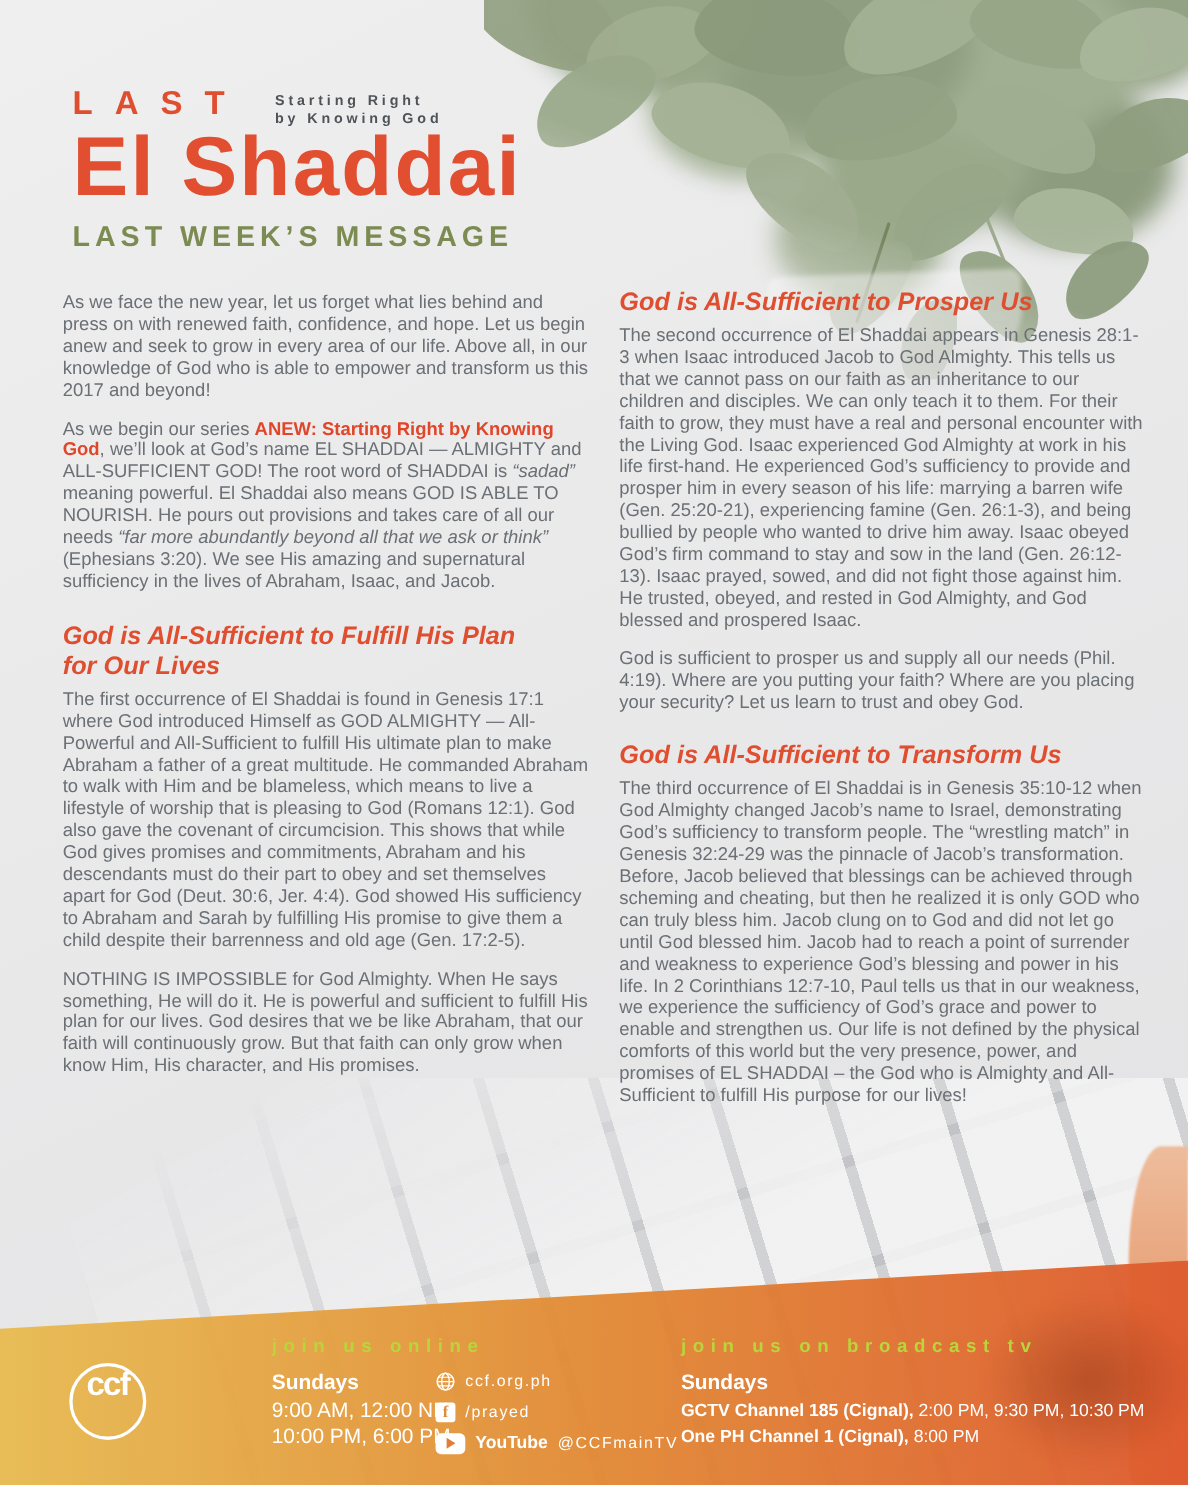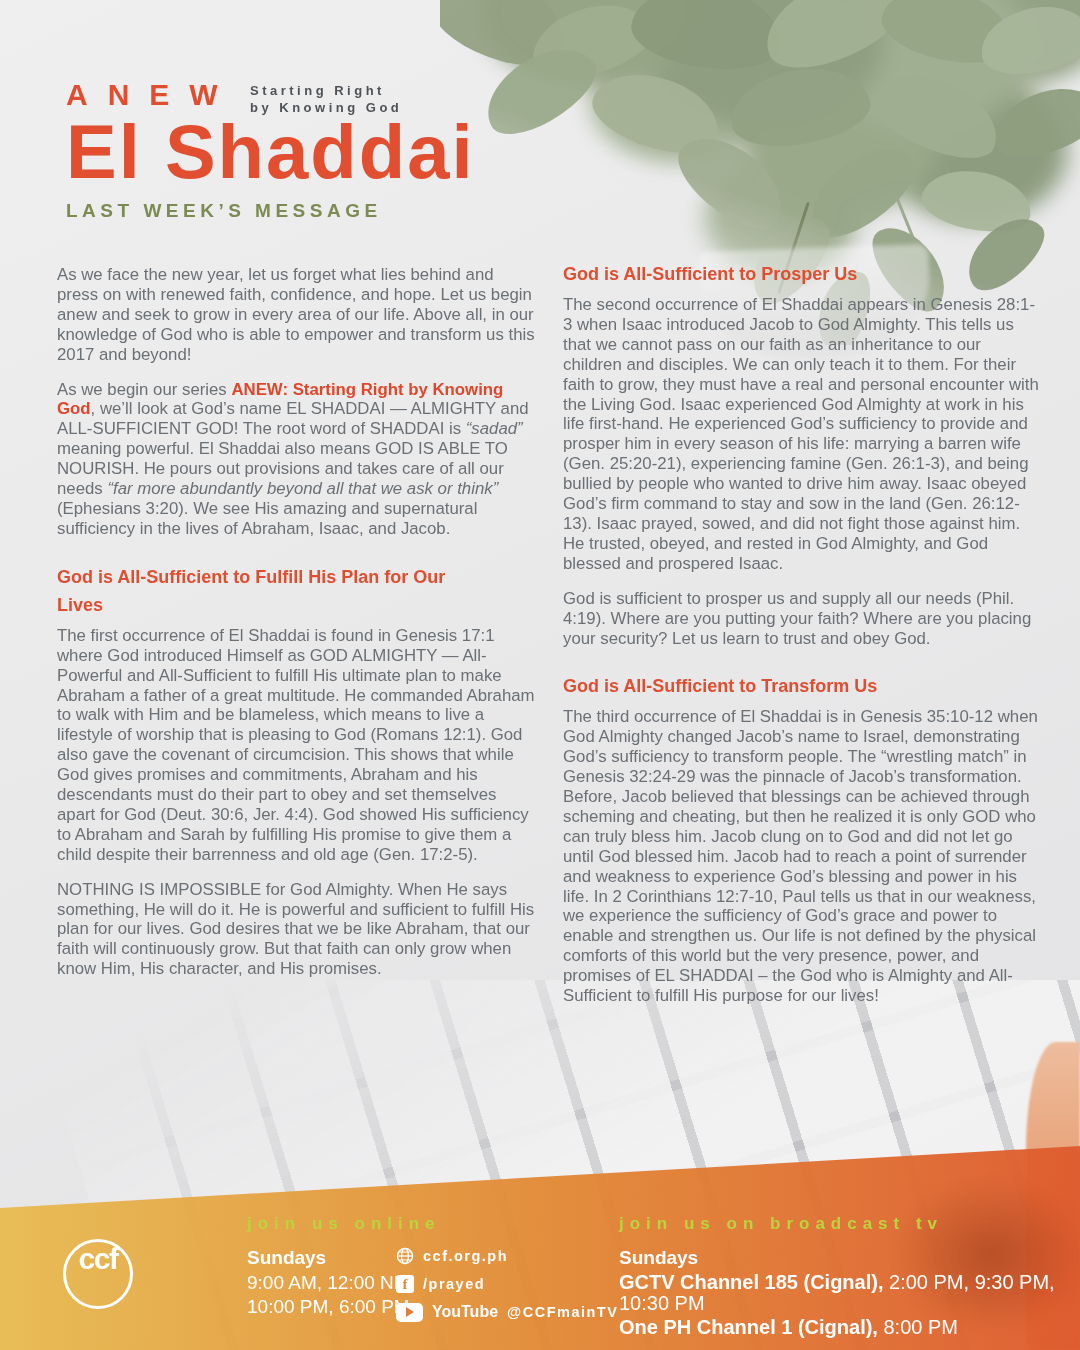--- a/index.html
+++ b/index.html
@@ -70,49 +70,49 @@
         background:linear-gradient(91deg,rgba(232,187,80,.95) 0%,rgba(226,139,52,.95) 48%,rgba(222,90,46,.96) 100%);}
   .blob{position:absolute;left:856px;top:1150px;width:270px;height:210px;z-index:3;filter:blur(6px);
         background:radial-gradient(closest-side,rgba(110,35,8,.35),rgba(110,35,8,0) 72%);}
 
   
   .header{position:absolute;left:66px;top:78px;z-index:5;}
   .brand{font-size:30px;font-weight:700;letter-spacing:20px;color:#e04e30;}
   .tagline{position:absolute;left:184px;top:4px;width:220px;font-size:13px;font-weight:700;
            letter-spacing:3.5px;line-height:17px;color:#4f5357;}
   .title{margin-top:0;font-size:76px;font-weight:700;letter-spacing:2px;color:#e14e30;line-height:80px;}
-  .subtitle{margin-top:8px;font-size:19px;font-weight:700;letter-spacing:4.5px;color:#7c8b52;}
+  .subtitle{margin-top:8px;font-size:26px;font-weight:700;letter-spacing:4.5px;color:#7c8b52;}
 
   
   .col{position:absolute;z-index:5;width:480px;}
   .col-left{left:57px;top:265px;}
   .col-right{left:563px;top:260px;}
   .col p{margin:0 0 15px;font-size:16.8px;line-height:19.9px;color:#6b7075;}
-  .col h2{margin:24px 0 7px;font-size:18px;line-height:28px;font-weight:700;color:#e04e30;}
+  .col h2{margin:24px 0 7px;font-size:23px;line-height:28px;font-weight:700;color:#e04e30;font-style:italic;}
   .col h2.first{margin-top:0;}
   .h-narrow{width:430px;}
   .bold-red{font-weight:700;color:#e0462a;}
   .ital{font-style:italic;}
 
   
   .fcontent{position:absolute;inset:0;z-index:6;}
   .ccf-logo{position:absolute;left:63px;top:1239px;width:64px;height:64px;border:3.5px solid #fff;
             border-radius:50%;display:flex;align-items:flex-start;justify-content:center;}
   .ccf-logo span{font-size:30px;font-weight:700;letter-spacing:-1.5px;color:#fff;}
   .fgreen{font-size:17px;font-weight:700;letter-spacing:6px;color:#bad53c;}
   .fblock{position:absolute;color:#fff;}
   .online{left:247px;top:1214px;}
   .broadcast{left:619px;top:1214px;}
   .fday{margin-top:13px;font-size:19px;font-weight:700;}
   .ftime{margin-top:3px;font-size:19px;line-height:21px;}
-  .bline{margin-top:3px;font-size:20px;line-height:21px;}
+  .bline{margin-top:3px;font-size:16px;line-height:21px;}
   .bline b{font-weight:700;}
   .flinks{position:absolute;left:396px;top:1246px;color:#fff;}
   .flink{display:flex;align-items:center;gap:9px;height:20px;margin-bottom:8px;}
-  .flink .lbl{font-size:14.5px;letter-spacing:1.5px;font-weight:700;}
+  .flink .lbl{font-size:14.5px;letter-spacing:1.5px;font-weight:400;}
   .yt-badge{display:inline-flex;align-items:center;justify-content:center;width:27px;height:19px;
             background:#fff;border-radius:5px;}
   .yt-badge b{width:0;height:0;border-left:8px solid #df7f38;border-top:5px solid transparent;border-bottom:5px solid transparent;}
   .yt-word{font-size:16px;font-weight:700;letter-spacing:0;}
   .fb-badge{display:inline-flex;align-items:center;justify-content:center;width:18px;height:18px;
             background:#fff;border-radius:3px;color:#df8a3a;font-weight:700;font-size:15px;font-family:"Liberation Serif",serif;}
   .globe{width:18px;height:18px;}
 </style>
 </head>
 <body>
@@ -142,21 +142,21 @@
       <i></i>
   </div>
   <div class="pot"></div>
   <div class="photo-bottom">
     <div class="edge"></div>
     <div class="kb"></div>
   </div>
   <div class="hand"></div>
 
   <div class="header">
-    <div class="brand">ANEW</div>
+    <div class="brand">LAST</div>
     <div class="tagline">
       <div>Starting Right</div>
       <div>by Knowing God</div>
     </div>
     <div class="title">El Shaddai</div>
     <div class="subtitle">LAST WEEK’S MESSAGE</div>
   </div>
 
   <div class="col col-left">
     <p>As we face the new year, let us forget what lies behind and press on with renewed faith, confidence, and hope. Let us begin anew and seek to grow in every area of our life. Above all, in our knowledge of God who is able to empower and transform us this 2017 and beyond!</p>

